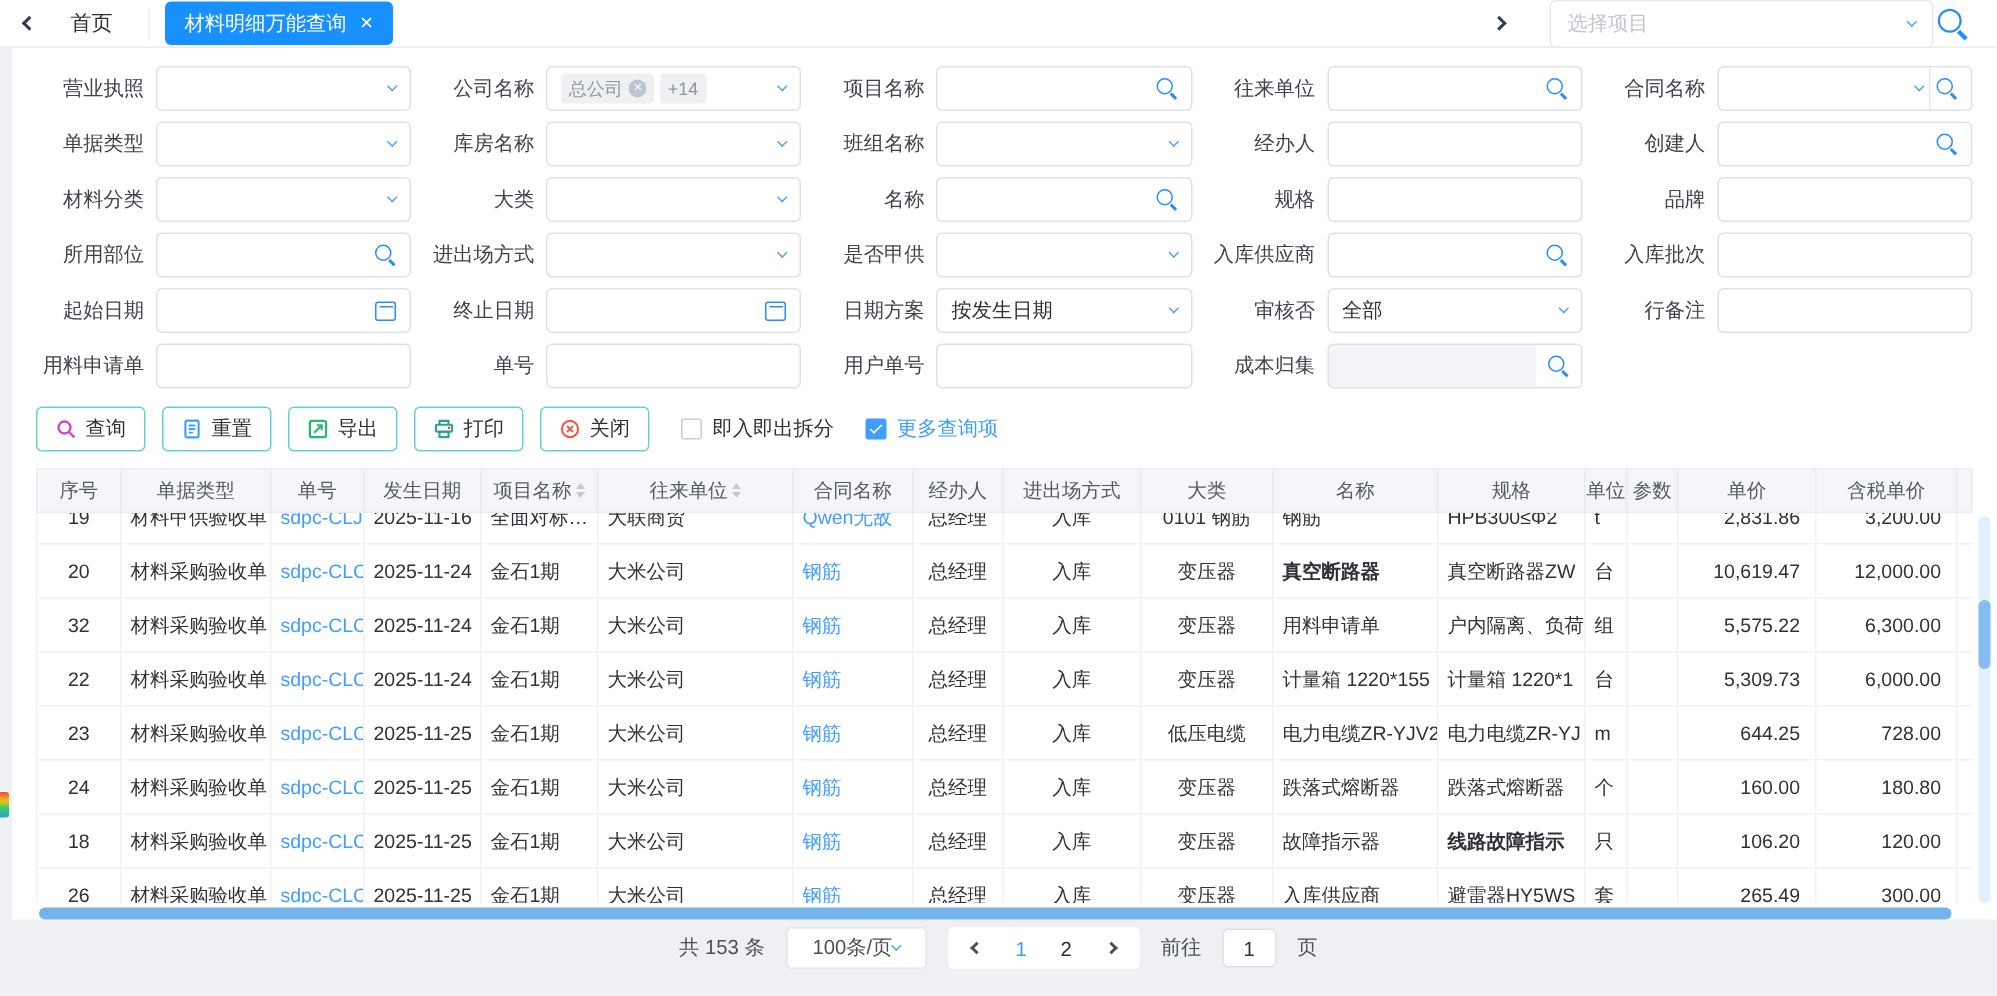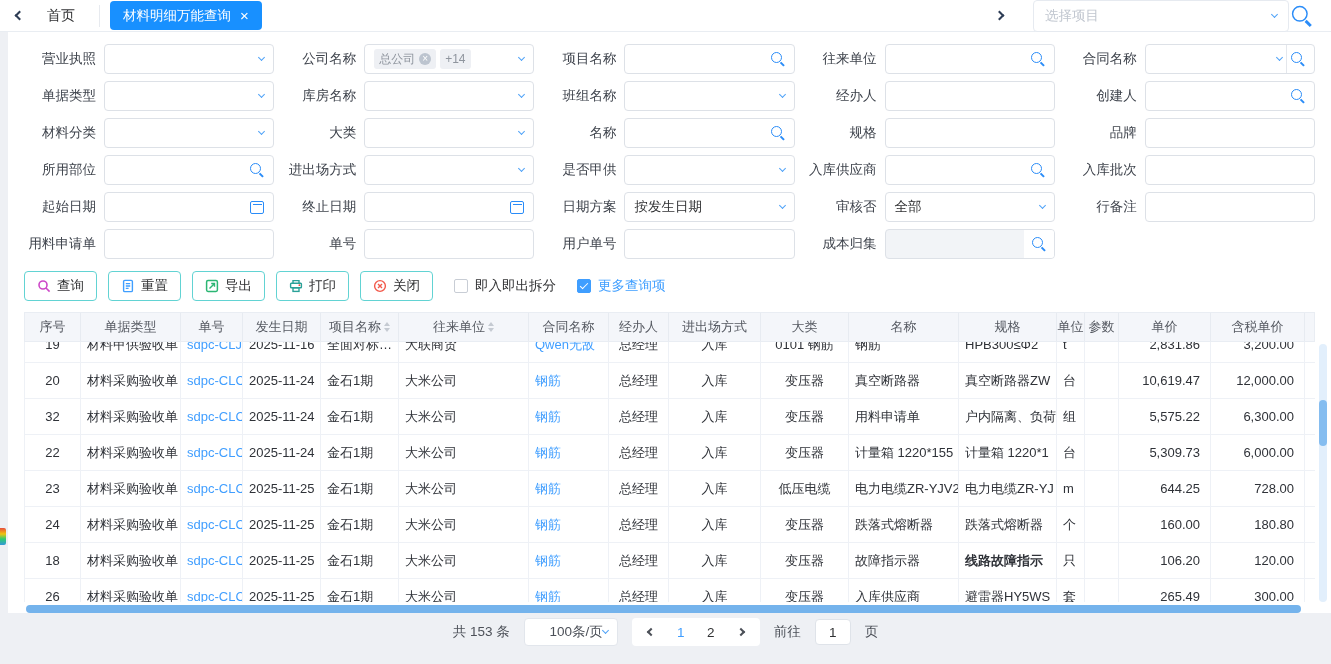--- a/index.html
+++ b/index.html
@@ -73,21 +73,21 @@
   .td.a-right{text-align:right;padding-right:10px;}
   .td.link{color:#409eff;cursor:pointer;}
   .td.filler{flex:1;border-right:none;}
   .vscroll{position:absolute;right:-12px;top:32px;width:8px;height:258px;background:#e2effc;border-radius:4px;}
   .vthumb{position:absolute;left:0;top:56px;width:8px;height:46px;background:#85bdf0;border-radius:4px;}
   .hscroll{height:8px;margin:3px 16px 2px;position:relative;}
   .hthumb{position:absolute;left:2px;right:14px;top:0;height:8px;border-radius:4px;background:#74b3ec;}
 
   
   .pagination{height:34px;display:flex;align-items:center;justify-content:center;gap:14px;font-size:13.5px;color:#4c5058;margin-top:1px;}
-  .psel{width:94px;height:28px;background:#fff;border:1px solid #e2e6ec;border-radius:4px;display:flex;align-items:center;justify-content:flex-end;padding:0 9px;}
+  .psel{width:94px;height:28px;background:#fff;border:1px solid #e2e6ec;border-radius:4px;display:flex;align-items:center;justify-content:center;padding:0 9px;}
   .pager{background:#fff;border-radius:4px;height:28px;display:flex;align-items:center;padding:0 4px;}
   .pbtn{width:30px;display:flex;align-items:center;justify-content:center;color:#4c5058;cursor:pointer;}
   .pbtn .chev{width:6px;height:6px;}
   .pnum{width:30px;text-align:center;color:#303133;cursor:pointer;}
   .pnum.active{color:#409eff;}
   .goto-input{width:36px;height:26px;border:1px solid #dfe3e9;border-radius:4px;background:#fff;text-align:center;font-size:13.5px;color:#303133;font-family:inherit;}
 
   .edge-widget{position:absolute;left:0;top:528px;width:6px;height:17px;border-radius:0 2px 2px 0;
     background:linear-gradient(180deg,#e74c3c 0%,#f1c40f 35%,#2ecc71 65%,#3498db 100%);}
 </style>
@@ -469,21 +469,21 @@
             <div class="td a-center" style="width: 56px;">20</div>
             <div class="td a-center" style="width: 100px;">材料采购验收单</div>
             <div class="td a-left link" style="width: 62px;">sdpc-CLC0</div>
             <div class="td a-center" style="width: 78px;">2025-11-24</div>
             <div class="td a-left" style="width: 78px;">金石1期</div>
             <div class="td a-left" style="width: 130px;">大米公司</div>
             <div class="td a-left link" style="width: 80px;">钢筋</div>
             <div class="td a-center" style="width: 60px;">总经理</div>
             <div class="td a-center" style="width: 92px;">入库</div>
             <div class="td a-center" style="width: 88px;">变压器</div>
-            <div class="td a-left" style="width: 110px;">真空断路器</div>
+            <div class="td a-left" style="width: 110px; font-weight: bold;">真空断路器</div>
             <div class="td a-left" style="width: 98px;">真空断路器ZW</div>
             <div class="td a-left" style="width: 28px;">台</div>
             <div class="td a-center" style="width: 34px;"></div>
             <div class="td a-right" style="width: 92px;">10,619.47</div>
             <div class="td a-right" style="width: 94px;">12,000.00</div>
             <div class="td filler"></div>
           </div>
           <div class="tr">
             <div class="td a-center" style="width: 56px;">32</div>
             <div class="td a-center" style="width: 100px;">材料采购验收单</div>

